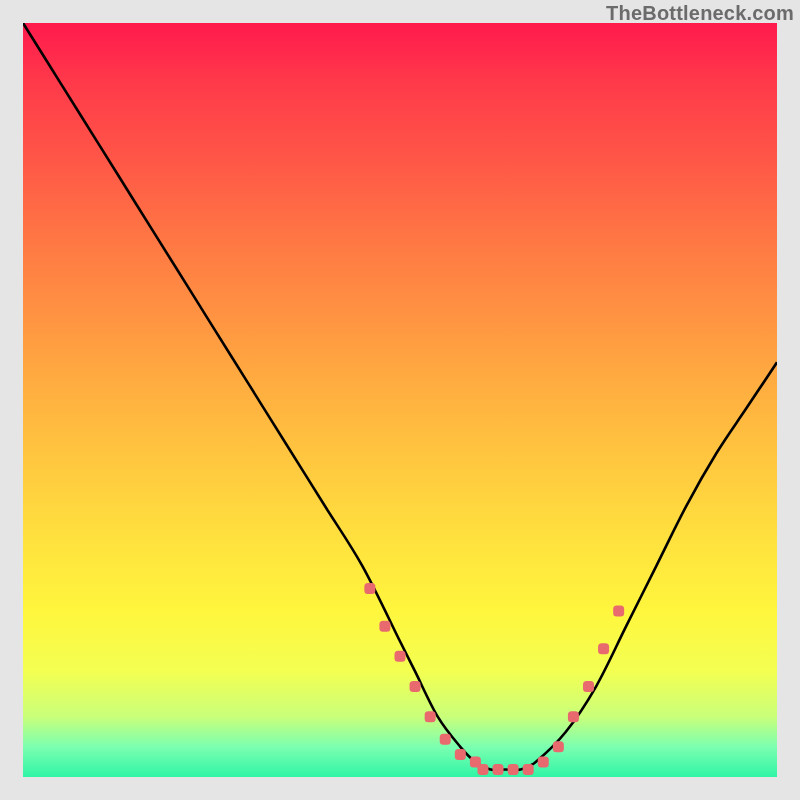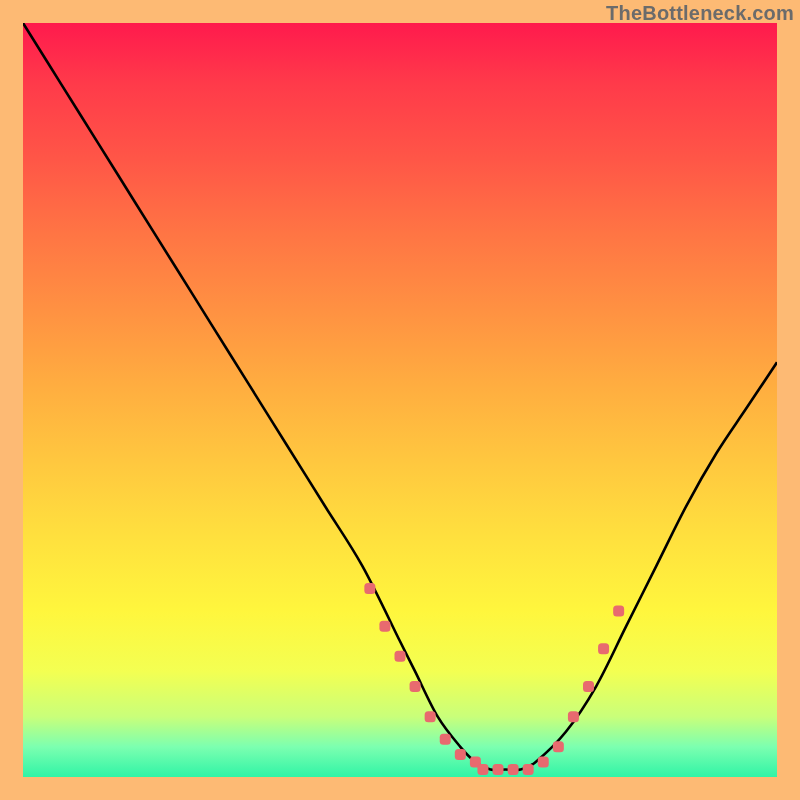--- a/index.html
+++ b/index.html
@@ -8,21 +8,21 @@
     width: 800px;
     height: 800px;
     overflow: hidden;
     background: #000;
     font-family: Arial, Helvetica, sans-serif;
   }
   .frame {
     position: absolute;
     left: 0; top: 0;
     width: 800px; height: 800px;
-    background: #fdba74;
+    background: #e5e5e5;
   }
   .plot-area {
     position: absolute;
     left: 23px;
     top: 23px;
     width: 754px;
     height: 754px;
     background: linear-gradient(to bottom,
       #ff1a4d 0%,
       #ff3a4a 8%,

